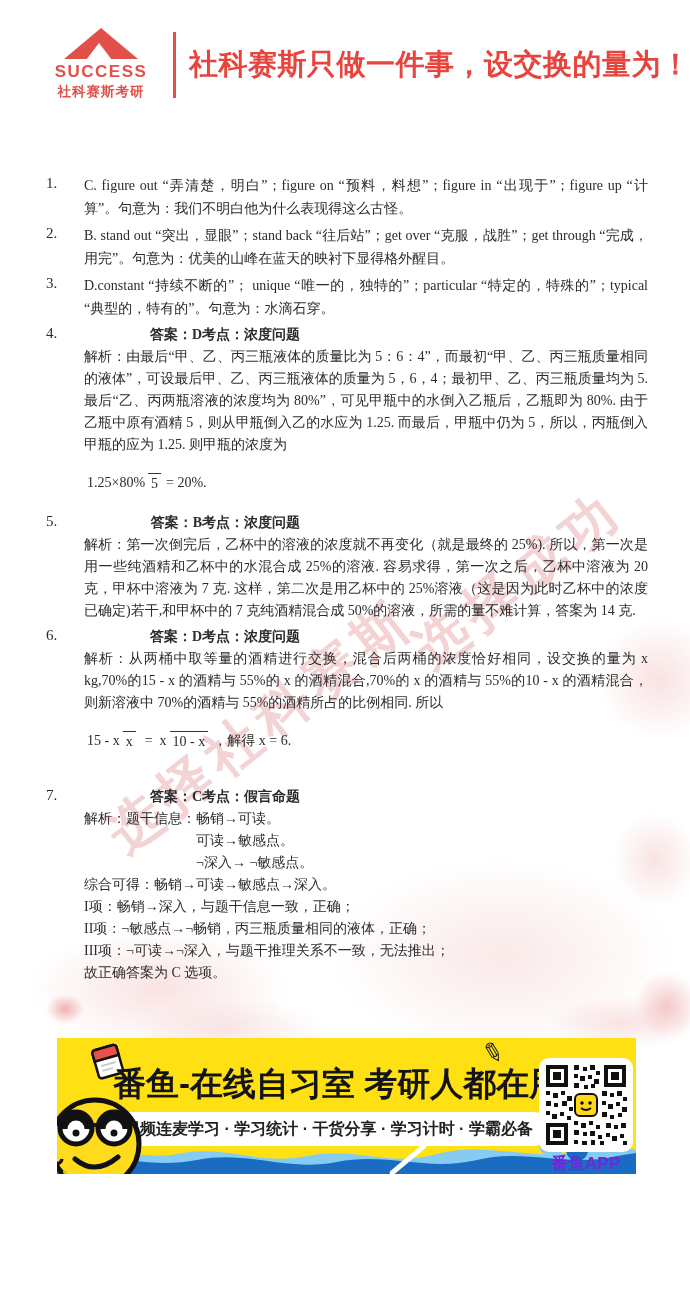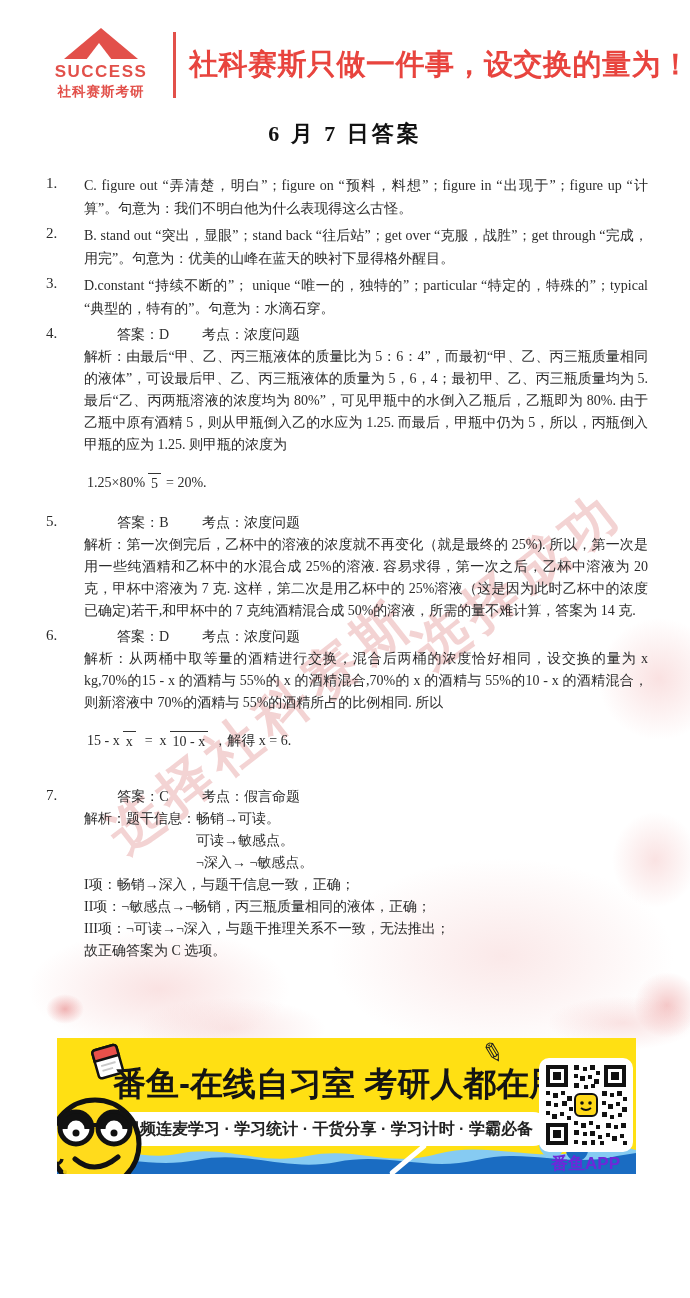--- a/index.html
+++ b/index.html
@@ -24,21 +24,21 @@
 
   .page-title{position:absolute;top:119px;left:0;width:100%;text-align:center;
               font-size:22px;font-weight:600;letter-spacing:3px;color:#111;}
 
   
   .content{position:absolute;top:174px;left:46px;width:602px;z-index:2;}
   .item{display:flex;margin-bottom:4px;}
   .inum{flex:none;width:38px;font-size:15px;padding-top:1px;}
   .ibody{flex:1;font-size:14px;line-height:23px;text-align:justify;}
   .item.math .ibody{line-height:22px;}
-  .ans-row{display:flex;text-align:center;}
+  .ans-row{display:flex;text-align:right;font-weight:bold;}
   .ans{width:118px;flex:none;}
   .formula{display:flex;align-items:center;margin:4px 0 2px 0;height:46px;}
   .frac{display:inline-flex;flex-direction:row;text-align:center;margin:0 5px 0 0;line-height:20px;}
   .fnum{display:block;padding:0 3px;}
   .fden{display:block;border-top:1.5px solid #333;padding:0 3px;}
   .eq{margin:0 4px;}
   .ind{margin-left:112px;}
   .gap-q7{height:16px;}
 
   
@@ -95,21 +95,20 @@
   <div class="header">
     <div class="logo">
       <div class="logo-tri"></div>
       <div class="logo-brand">SUCCESS</div>
       <div class="logo-sub">社科赛斯考研</div>
     </div>
     <div class="hdr-divider"></div>
     <div class="slogan">社科赛斯只做一件事，设交换的量为！</div>
   </div>
 
-  <div class="page-title">6 月 7 日答案</div>
 
   <div class="content">
 
     <div class="item">
       <div class="inum">1.</div>
       <div class="ibody">C. figure out “弄清楚，明白”；figure on “预料，料想”；figure in “出现于”；figure up “计算”。句意为：我们不明白他为什么表现得这么古怪。</div>
     </div>
 
     <div class="item">
       <div class="inum">2.</div>
@@ -178,20 +177,21 @@
     <div class="item math">
       <div class="inum">7.</div>
       <div class="ibody">
         <div class="ans-row">
           <span class="ans">答案：C</span>
           <span class="topic">考点：假言命题</span>
         </div>
         <div>解析：题干信息：畅销→可读。</div>
         <div class="ind">可读→敏感点。</div>
         <div class="ind">¬深入→ ¬敏感点。</div>
+        <div>综合可得：畅销→可读→敏感点→深入。</div>
         <div>I项：畅销→深入，与题干信息一致，正确；</div>
         <div>II项：¬敏感点→¬畅销，丙三瓶质量相同的液体，正确；</div>
         <div>III项：¬可读→¬深入，与题干推理关系不一致，无法推出；</div>
         <div>故正确答案为 C 选项。</div>
       </div>
     </div>
   </div>
 
   <div class="banner">
 

